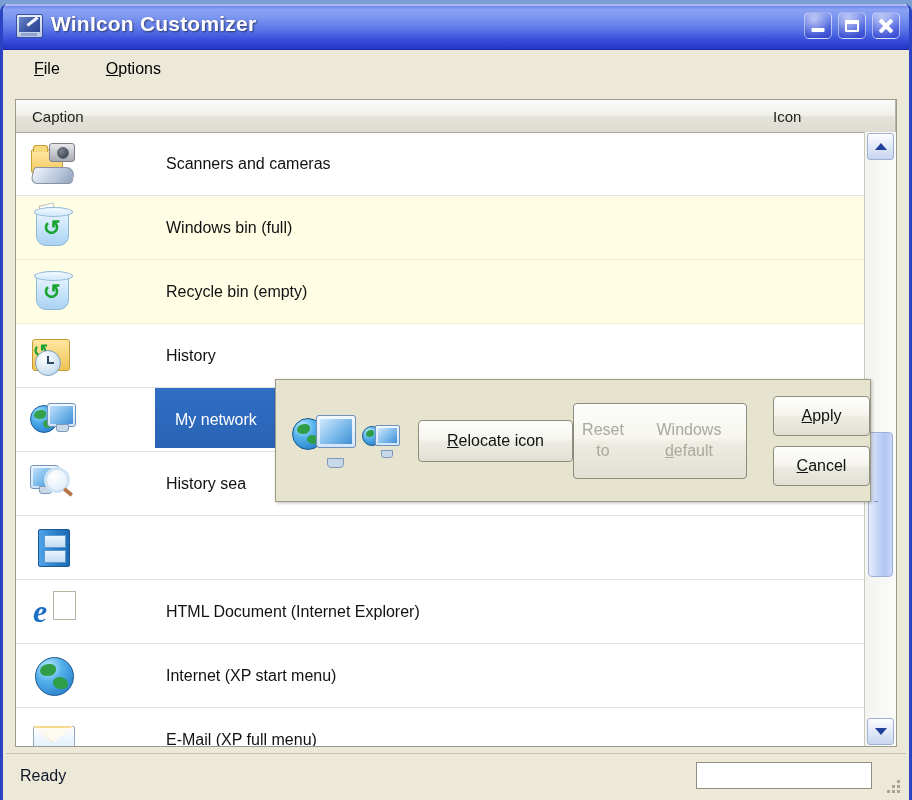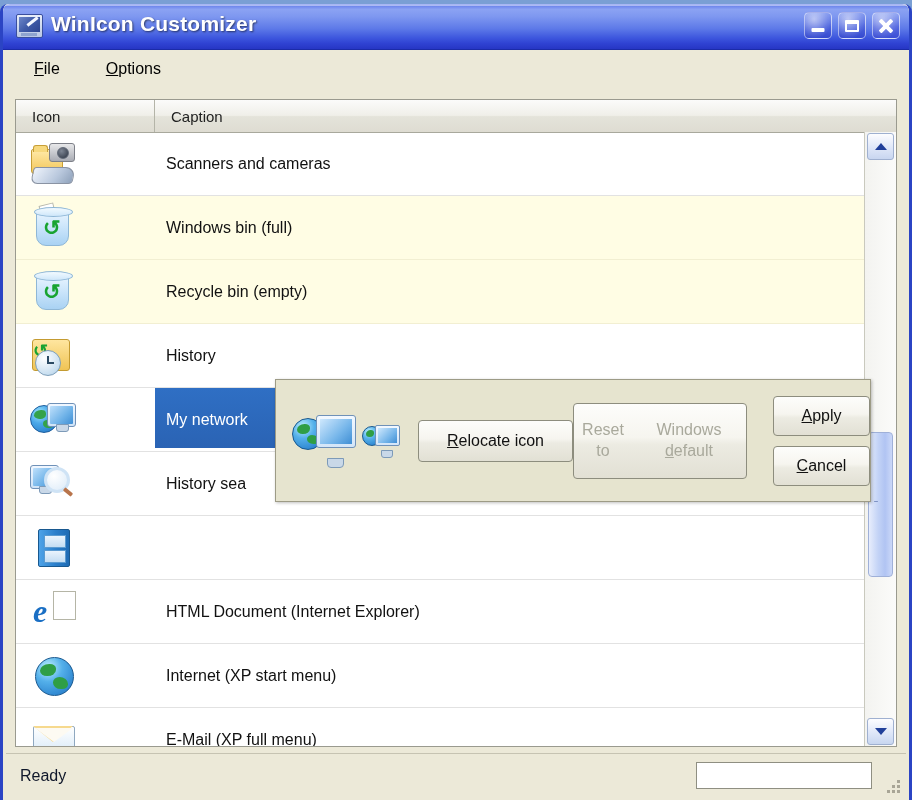--- a/index.html
+++ b/index.html
@@ -106,21 +106,21 @@
     box-sizing:border-box;position:relative;
   }
   .row.alt{background:#fffde4;border-bottom-color:#f2efd2;}
   .row.sel .cap{color:#fff;}
   .row .iconcell{width:139px;display:flex;align-items:center;justify-content:flex-start;padding-left:14px;box-sizing:border-box;}
   .row .cap{font-size:16px;color:#111;padding-left:11px;}
   .selbar{
     position:absolute;left:139px;top:0;width:358px;height:60px;
     background:linear-gradient(to bottom,#2f6fc4 0%,#2a63b4 100%);
   }
-  .row.sel .cap{position:relative;z-index:2;padding-left:11px;}
+  .row.sel .cap{position:relative;z-index:2;padding-left:20px;}
   
   .ic{position:relative;width:48px;height:46px;flex:0 0 48px;}
   .folder{position:absolute;left:1px;top:8px;width:30px;height:23px;background:linear-gradient(to bottom,#ffe9a8,#f3c759);border:1px solid #c79f37;border-radius:2px 4px 3px 3px;}
   .folder:before{content:"";position:absolute;left:1px;top:-5px;width:13px;height:6px;background:#f7d97e;border:1px solid #c79f37;border-bottom:none;border-radius:3px 3px 0 0;}
   .camera{position:absolute;right:3px;top:2px;width:24px;height:17px;background:linear-gradient(to bottom,#e8e8ea,#a9acb4);border:1px solid #7d8088;border-radius:3px;}
   .camera:before{content:"";position:absolute;left:7px;top:3px;width:10px;height:10px;border-radius:50%;background:radial-gradient(circle at 35% 30%,#7e8694,#2b3240);border:1px solid #626a78;}
   .scanner{position:absolute;left:2px;bottom:3px;width:40px;height:15px;background:linear-gradient(120deg,#eef3fb,#b9c8dd 60%,#8fa2bb);border:1px solid #8a93a3;border-radius:3px 10px 4px 7px;transform:skewX(-12deg);}
   .bin{position:absolute;left:6px;top:5px;width:31px;height:34px;background:linear-gradient(to bottom,#eaf5ff 0%,#cde6fb 45%,#a9d2f3 100%);border:1px solid #8fb7d6;border-radius:4px 4px 10px 10px;}
   .bin:before{content:"";position:absolute;left:-3px;top:-4px;width:37px;height:8px;background:linear-gradient(to bottom,#f2faff,#cfe7fa);border:1px solid #8fb7d6;border-radius:50%;}
   .recyc{position:absolute;left:13px;top:13px;width:20px;height:20px;color:#18a330;font-size:21px;line-height:20px;font-weight:bold;}
@@ -249,22 +249,22 @@
     </div>
   </div>
 
   <div class="menubar">
     <div class="menuitem"><u>F</u>ile</div>
     <div class="menuitem"><u>O</u>ptions</div>
   </div>
 
   <div class="listwrap">
     <div class="listhead">
+      <div class="hcell caption">Caption</div>
       <div class="hcell icon">Icon</div>
-      <div class="hcell caption">Caption</div>
     </div>
 
     <div class="rows">
 
       <div class="row">
         <div class="iconcell">
           <div class="ic">
             <div class="folder"></div>
               <div class="camera"></div>
               <div class="scanner"></div>

